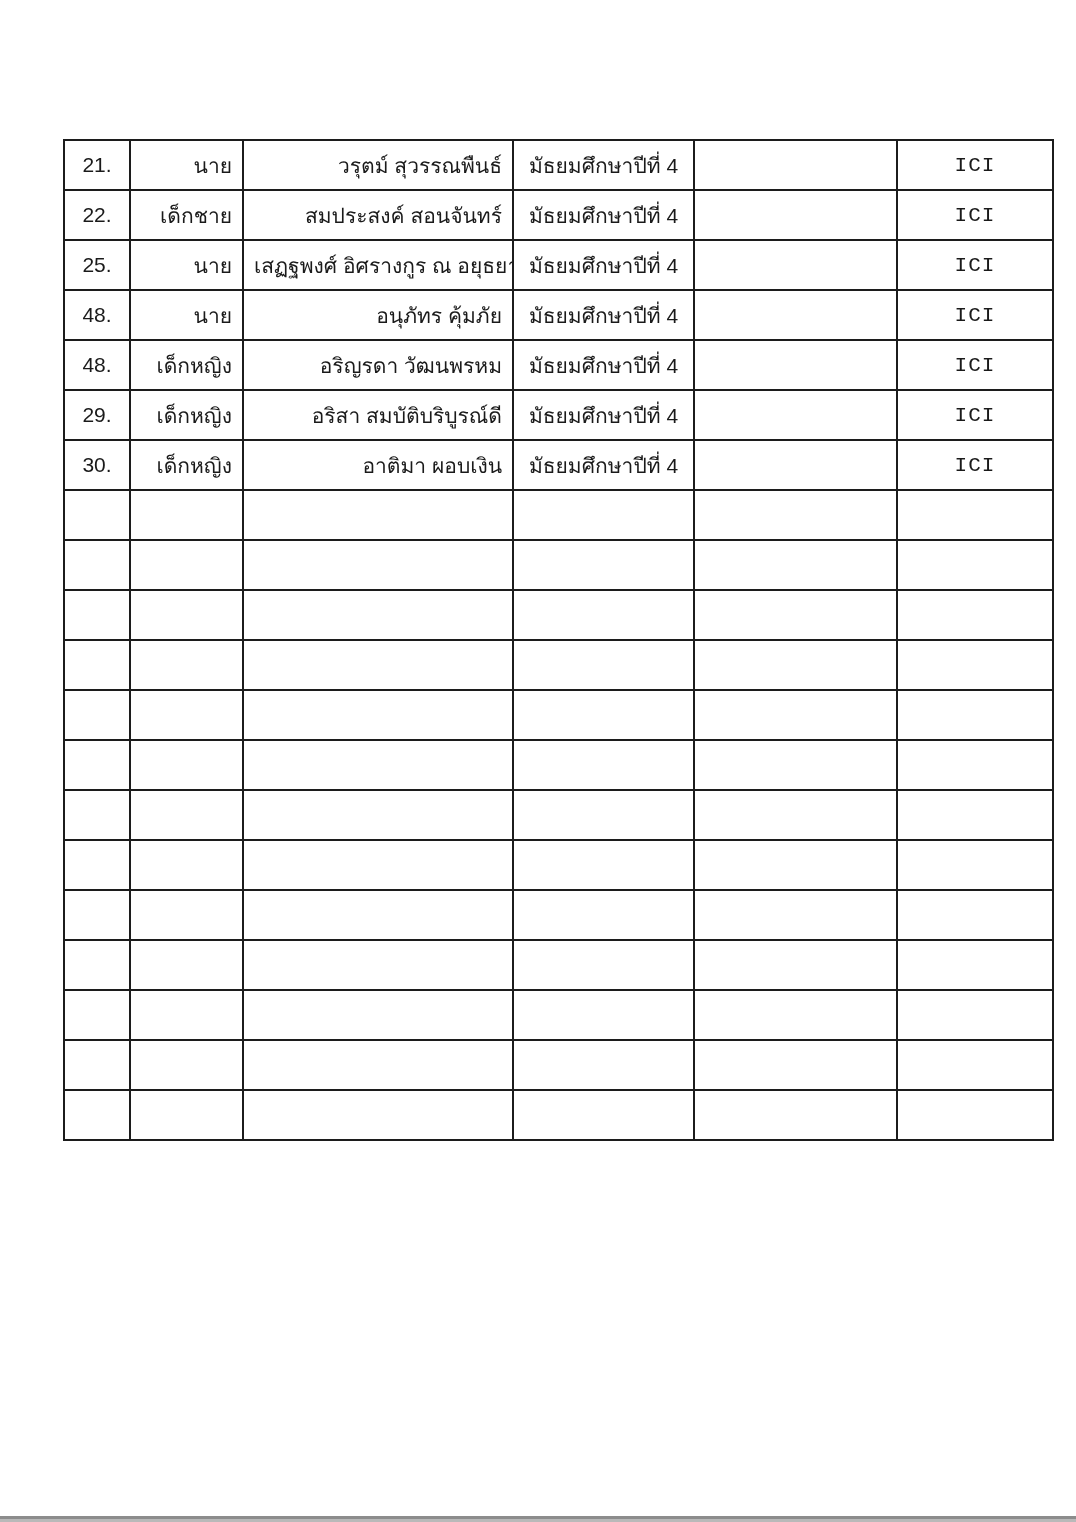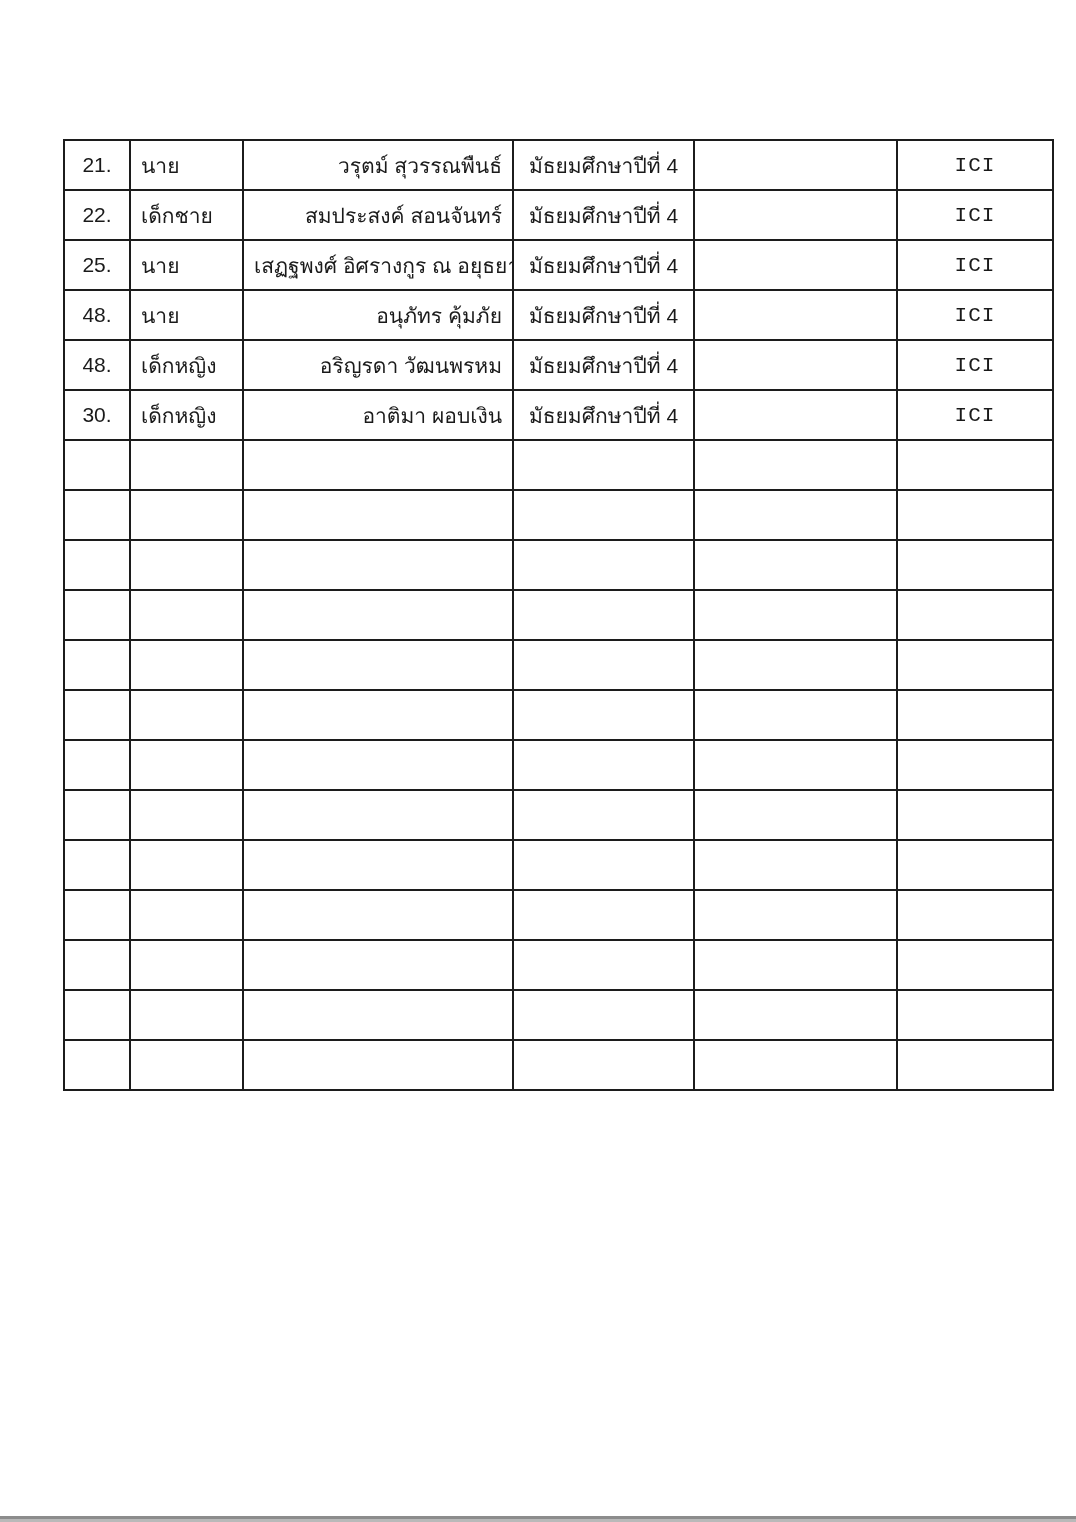--- a/index.html
+++ b/index.html
@@ -33,21 +33,21 @@
     height: 50px;
     font-size: 21px;
     color: #1a1a1a;
     padding: 0 10px;
     overflow: hidden;
     white-space: nowrap;
     vertical-align: middle;
     box-sizing: border-box;
   }
   td.c-no    { text-align: center; padding: 0 2px; }
-  td.c-title { text-align: left; font-family: Liberation Serif, serif; }
+  td.c-title { text-align: right; font-family: Liberation Serif, serif; }
   td.c-name  { text-align: right; }
   td.c-class { text-align: center; padding: 0 4px; }
   td.c-blank { }
   td.c-room  { text-align: center; letter-spacing: 1px; font-family: Liberation Mono, monospace; }
   .bottom-bar {
     position: absolute;
     left: 0;
     top: 1515px;
     width: 1076px;
     height: 7px;
@@ -102,20 +102,28 @@
   </tr>
         <tr>
     <td class="c-no">48.</td>
     <td class="c-title">เด็กหญิง</td>
     <td class="c-name">อริญรดา วัฒนพรหม</td>
     <td class="c-class">มัธยมศึกษาปีที่ 4</td>
     <td class="c-blank"></td>
     <td class="c-room">ICI</td>
   </tr>
         <tr>
+    <td class="c-no">29.</td>
+    <td class="c-title">เด็กหญิง</td>
+    <td class="c-name">อริสา สมบัติบริบูรณ์ดี</td>
+    <td class="c-class">มัธยมศึกษาปีที่ 4</td>
+    <td class="c-blank"></td>
+    <td class="c-room">ICI</td>
+  </tr>
+        <tr>
     <td class="c-no">30.</td>
     <td class="c-title">เด็กหญิง</td>
     <td class="c-name">อาติมา ผอบเงิน</td>
     <td class="c-class">มัธยมศึกษาปีที่ 4</td>
     <td class="c-blank"></td>
     <td class="c-room">ICI</td>
   </tr>
         <tr>
     <td class="c-no"></td>
     <td class="c-title"></td>

